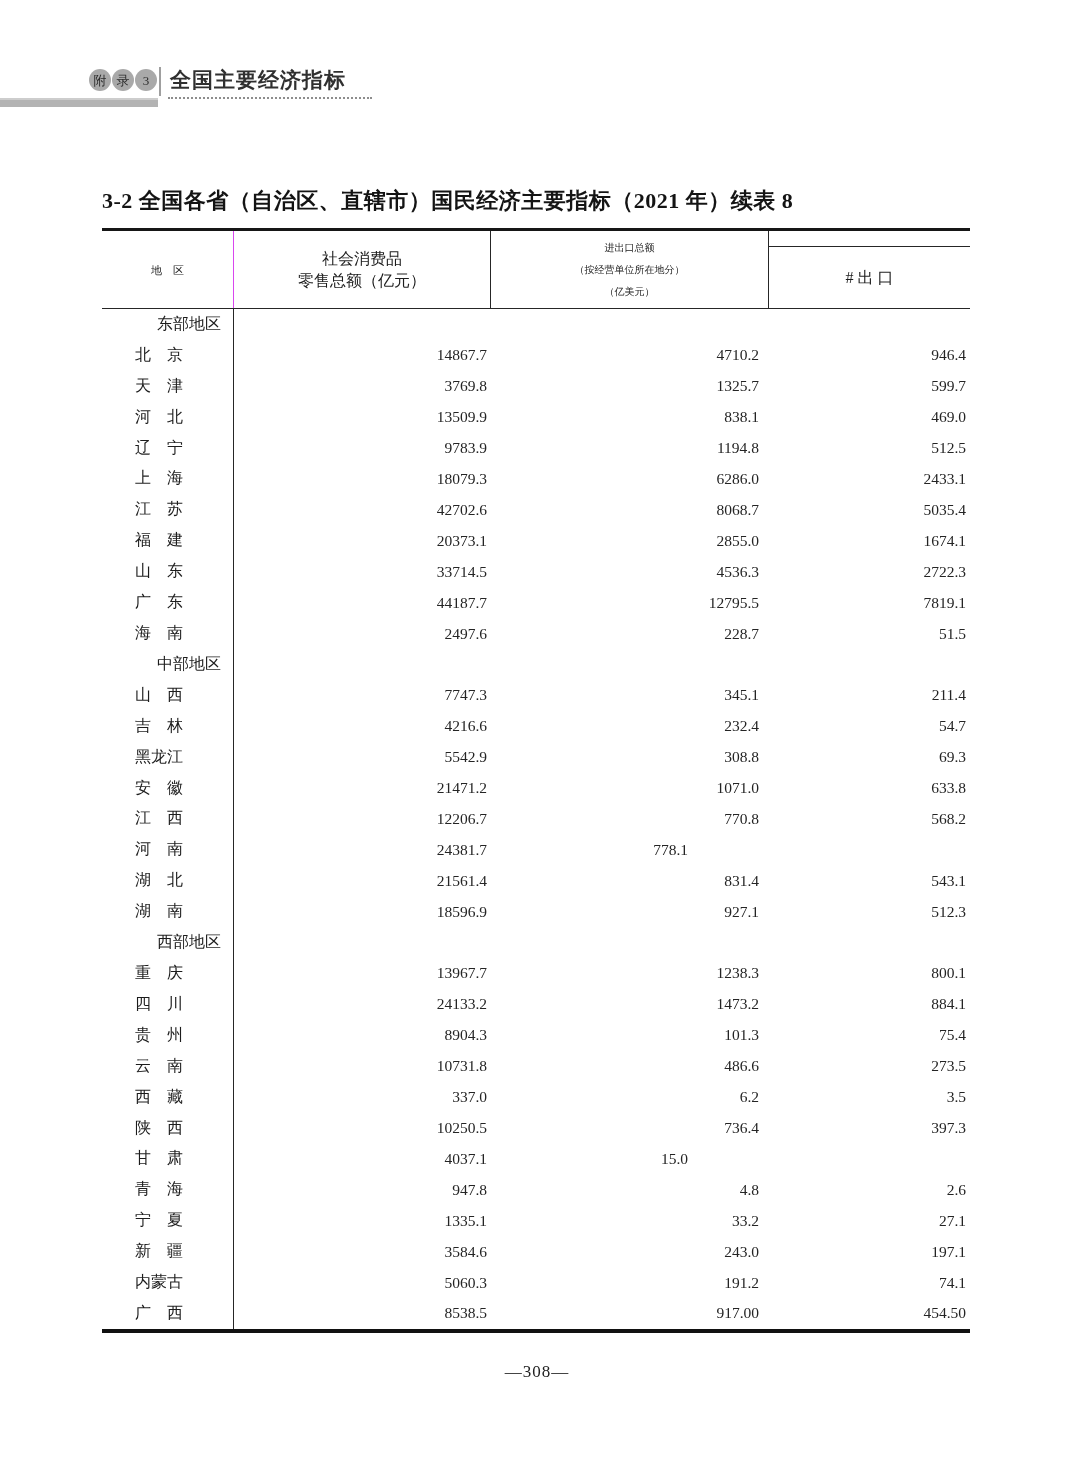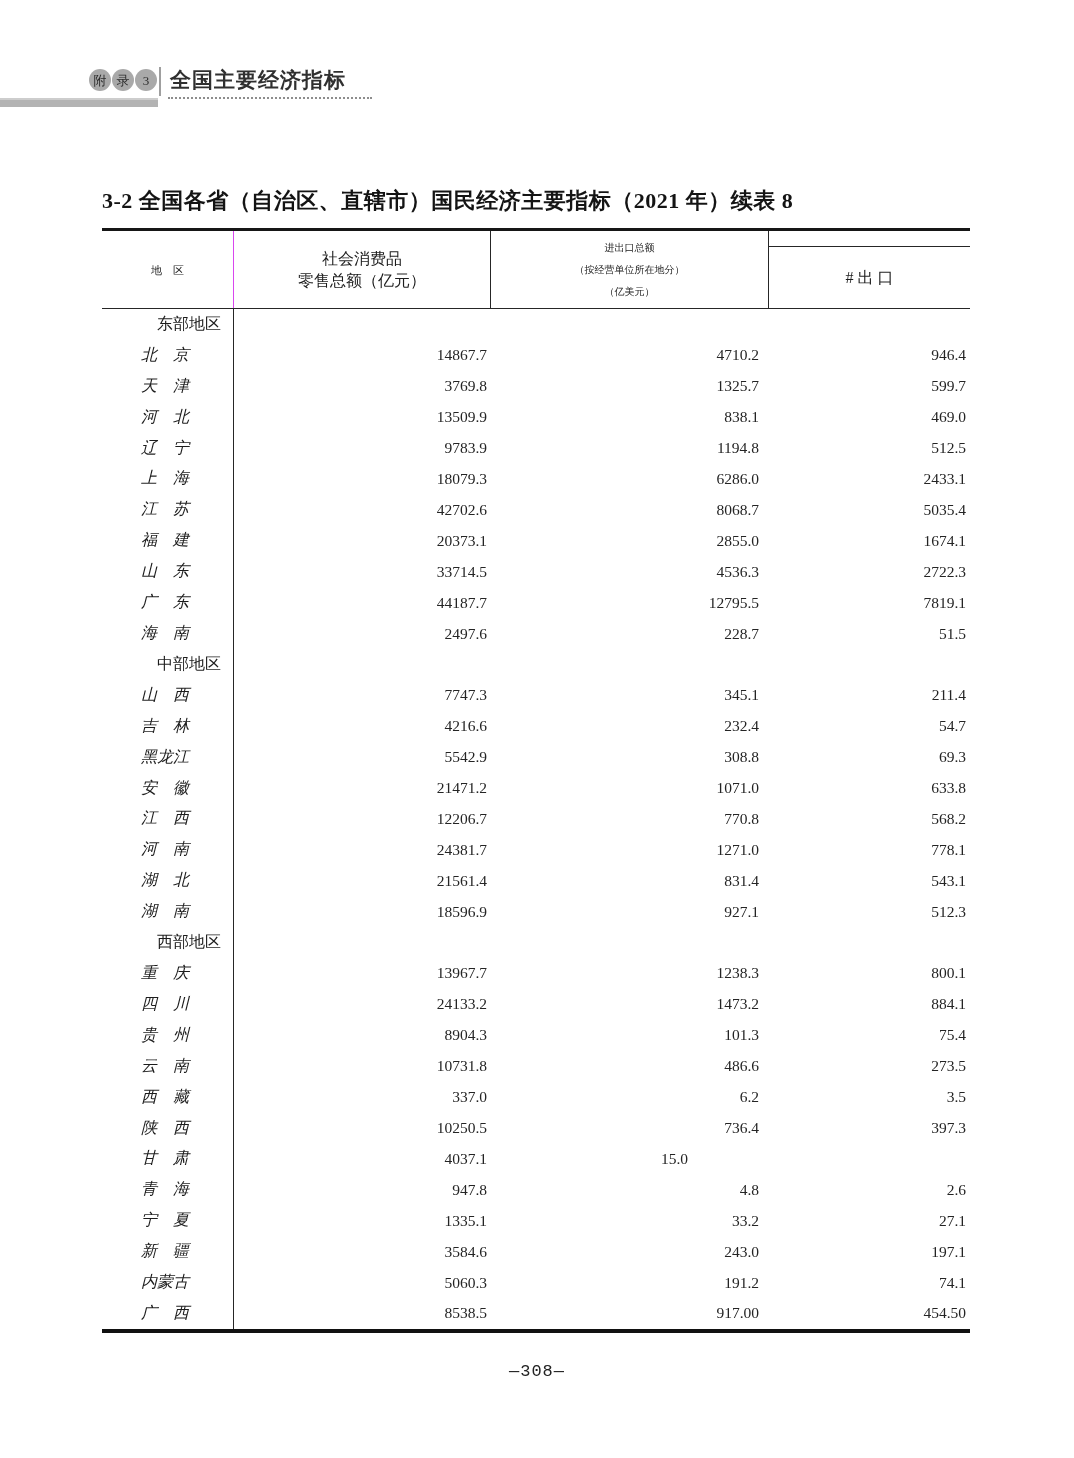--- a/index.html
+++ b/index.html
@@ -67,32 +67,31 @@
   .th-trade  { width: 278px; border-right: 1px solid #262626; font-size: 10px; }
   .th-export { width: 201px; padding: 0; justify-content: flex-start; }
   .th-export .spanner-strip { width: 100%; height: 16px; border-bottom: 1px solid #262626; }
   .th-export .spanner-label { flex: 1; width: 100%; display: flex; align-items: center; justify-content: center; }
 
   .tbody { display: flex; flex-direction: column; height: 1024px; border-bottom: 4px solid #111111; }
   .trow { flex: 1; display: flex; align-items: center; }
   .cell { height: 100%; display: flex; align-items: center; }
   .cell-region { width: 132px; border-right: 1px solid #262626; padding-left: 31px; font-size: 16px; color: #1c1c1c; }
   .rname { display: inline-block; white-space: pre; letter-spacing: 0; margin-left: 24px; }
-  .rname.province { margin-left: 8px; font-style: italic; }
+  .rname.province { margin-left: 2px; }
   .cell-num { justify-content: flex-end; font-size: 15.5px; color: #242424; font-family: "Liberation Serif", serif; }
   .cell-retail { width: 257px; padding-right: 4px; }
   .cell-trade  { width: 278px; padding-right: 10px; }
   .cell-export { width: 201px; padding-right: 4px; }
 
   
   .page-footer {
     position: absolute; left: 0; top: 1362px; width: 1074px;
     text-align: center; font-size: 17px; color: #222222;
     letter-spacing: 1px;
-    font-family: Liberation Mono, monospace;
   }
 </style>
 </head>
 <body>
 
 <div class="page-header">
   <div class="badge-group">
     <div class="badge-circle">附</div>
     <div class="badge-circle">录</div>
     <div class="badge-circle">3</div>
@@ -277,21 +276,20 @@
     <div class="cell cell-num cell-retail">12206.7</div>
     <div class="cell cell-num cell-trade">770.8</div>
     <div class="cell cell-num cell-export">568.2</div>
   </div>
 
   <div class="trow">
     <div class="cell cell-region">
       <span class="rname province">河　南</span>
     </div>
     <div class="cell cell-num cell-retail">24381.7</div>
-    <div class="cell cell-num cell-trade">1271.0</div>
     <div class="cell cell-num cell-export">778.1</div>
   </div>
 
   <div class="trow">
     <div class="cell cell-region">
       <span class="rname province">湖　北</span>
     </div>
     <div class="cell cell-num cell-retail">21561.4</div>
     <div class="cell cell-num cell-trade">831.4</div>
     <div class="cell cell-num cell-export">543.1</div>

